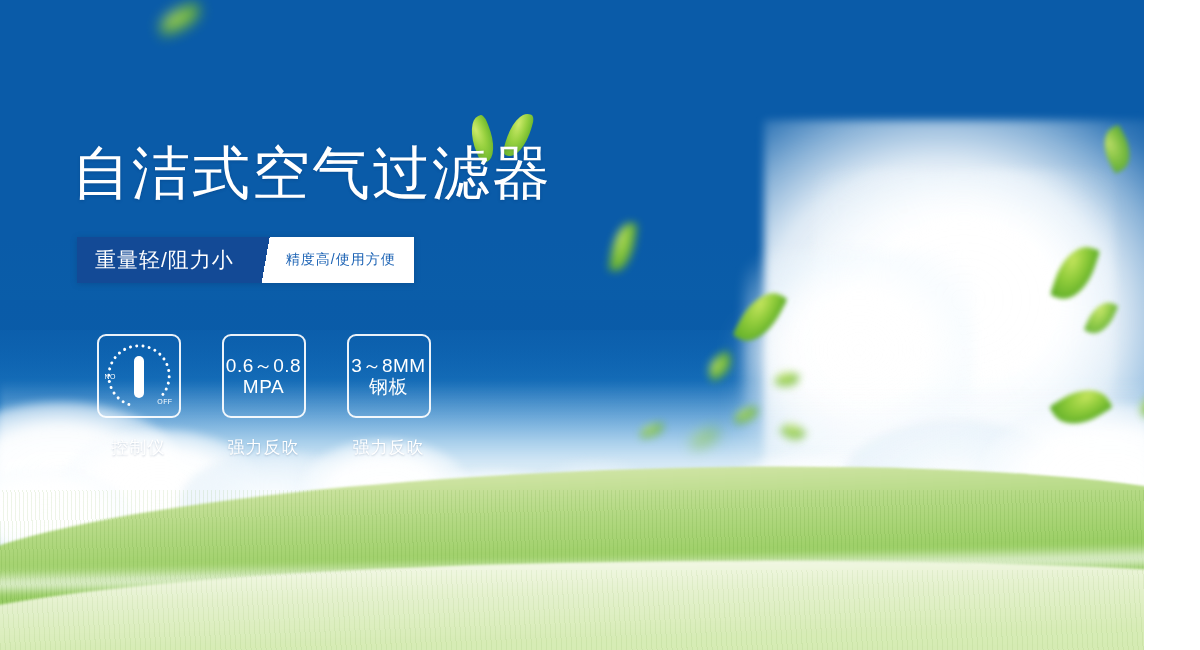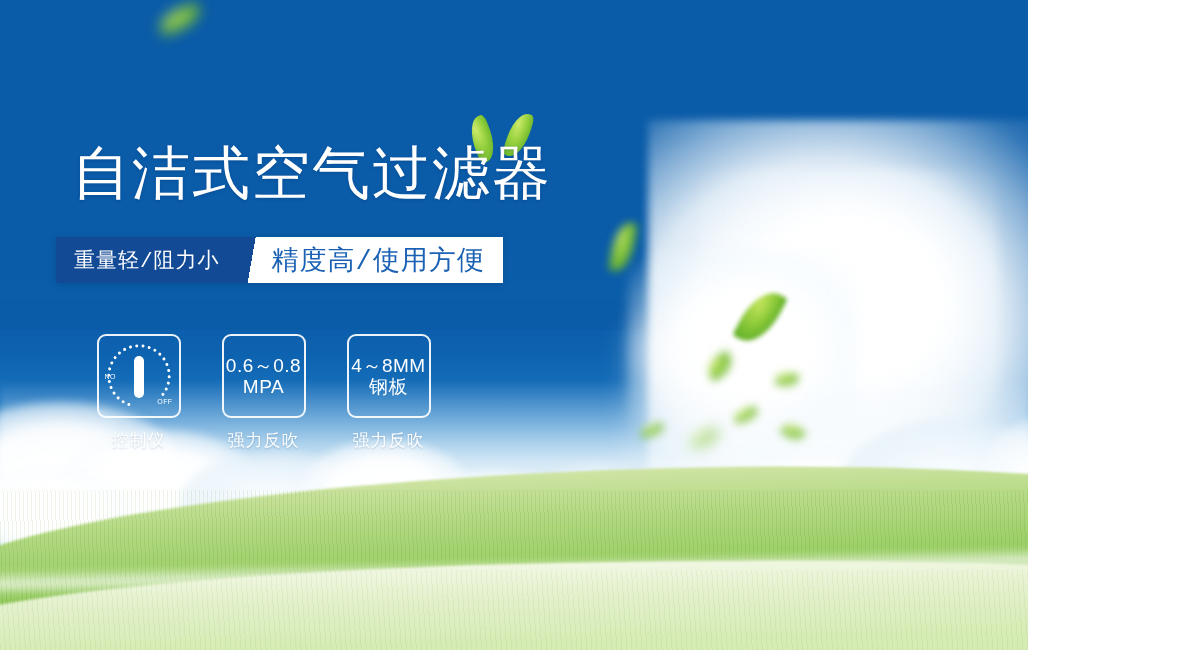--- a/index.html
+++ b/index.html
@@ -1,21 +1,21 @@
 <!DOCTYPE html>
 <html lang="zh"><head>
 <meta charset="utf-8">
 <title>banner</title>
 <style>
   html,body{margin:0;padding:0;background:#fff;}
   *{box-sizing:border-box;}
 
   #banner{
     position:relative;
-    width:1028px;height:650px;
+    width:1144px;height:650px;
     overflow:hidden;
     font-family:"Liberation Sans","DejaVu Sans",sans-serif;
     background:#0a5ba8;
   }
 
   
   .sky{
     position:absolute;inset:0;
     background:
       linear-gradient(180deg,
@@ -170,57 +170,56 @@
     font-size:58px;line-height:1;
     color:#ffffff;
     letter-spacing:2px;
     font-weight:300;
     white-space:nowrap;
     text-shadow:0 1px 3px rgba(0,40,90,.25);
   }
 
   
   .subbar{
-    position:absolute;left:56px;top:237px;
+    position:absolute;left:77px;top:237px;
     height:46px;
     display:flex;align-items:stretch;
     filter:drop-shadow(0 1px 3px rgba(0,30,70,.22));
-    font-family:Liberation Mono, monospace;
   }
   .sub-left{
     background:#134a96;
     color:#ffffff;
     font-size:21px;
     display:flex;align-items:center;
     padding:0 20px 0 18px;
     letter-spacing:1px;
     white-space:nowrap;
   }
   .sub-wedge{
     width:26px;
     background:linear-gradient(100deg,#134a96 0 46%, #ffffff 46% 100%);
   }
   .sub-right{
     background:#ffffff;
     color:#1b62b4;
-    font-size:27px;
+    font-size:14px;
     display:flex;align-items:center;
     padding:0 18px 0 6px;
     letter-spacing:1px;
     white-space:nowrap;
   }
 
   
   .features{
     position:absolute;left:76px;top:334px;
     display:flex;gap:0;
   }
   .feature{
     width:125px;
-    display:flex;flex-direction:column;align-items:center;
+    display:flex;flex-direction:column;align-items:center;gap:7px;
   }
   .fbox{
     width:84px;height:84px;
     border:2px solid rgba(255,255,255,.92);
     border-radius:9px;
     display:flex;flex-direction:column;align-items:center;justify-content:center;
     color:#ffffff;
     position:relative;
   }
   .ftext{
@@ -409,21 +408,21 @@
       <div class="fbox">
         <div class="ftext">0.6～0.8</div>
         <div class="ftext">MPA</div>
       </div>
       <div class="flabel">强力反吹</div>
     </div>
 
 
     <div class="feature">
       <div class="fbox">
-        <div class="ftext">4～8MM</div>
+        <div class="ftext">3～8MM</div>
         <div class="ftext">钢板</div>
       </div>
       <div class="flabel">强力反吹</div>
     </div>
 
 
   </div>
 </div>
 
 </body></html>

